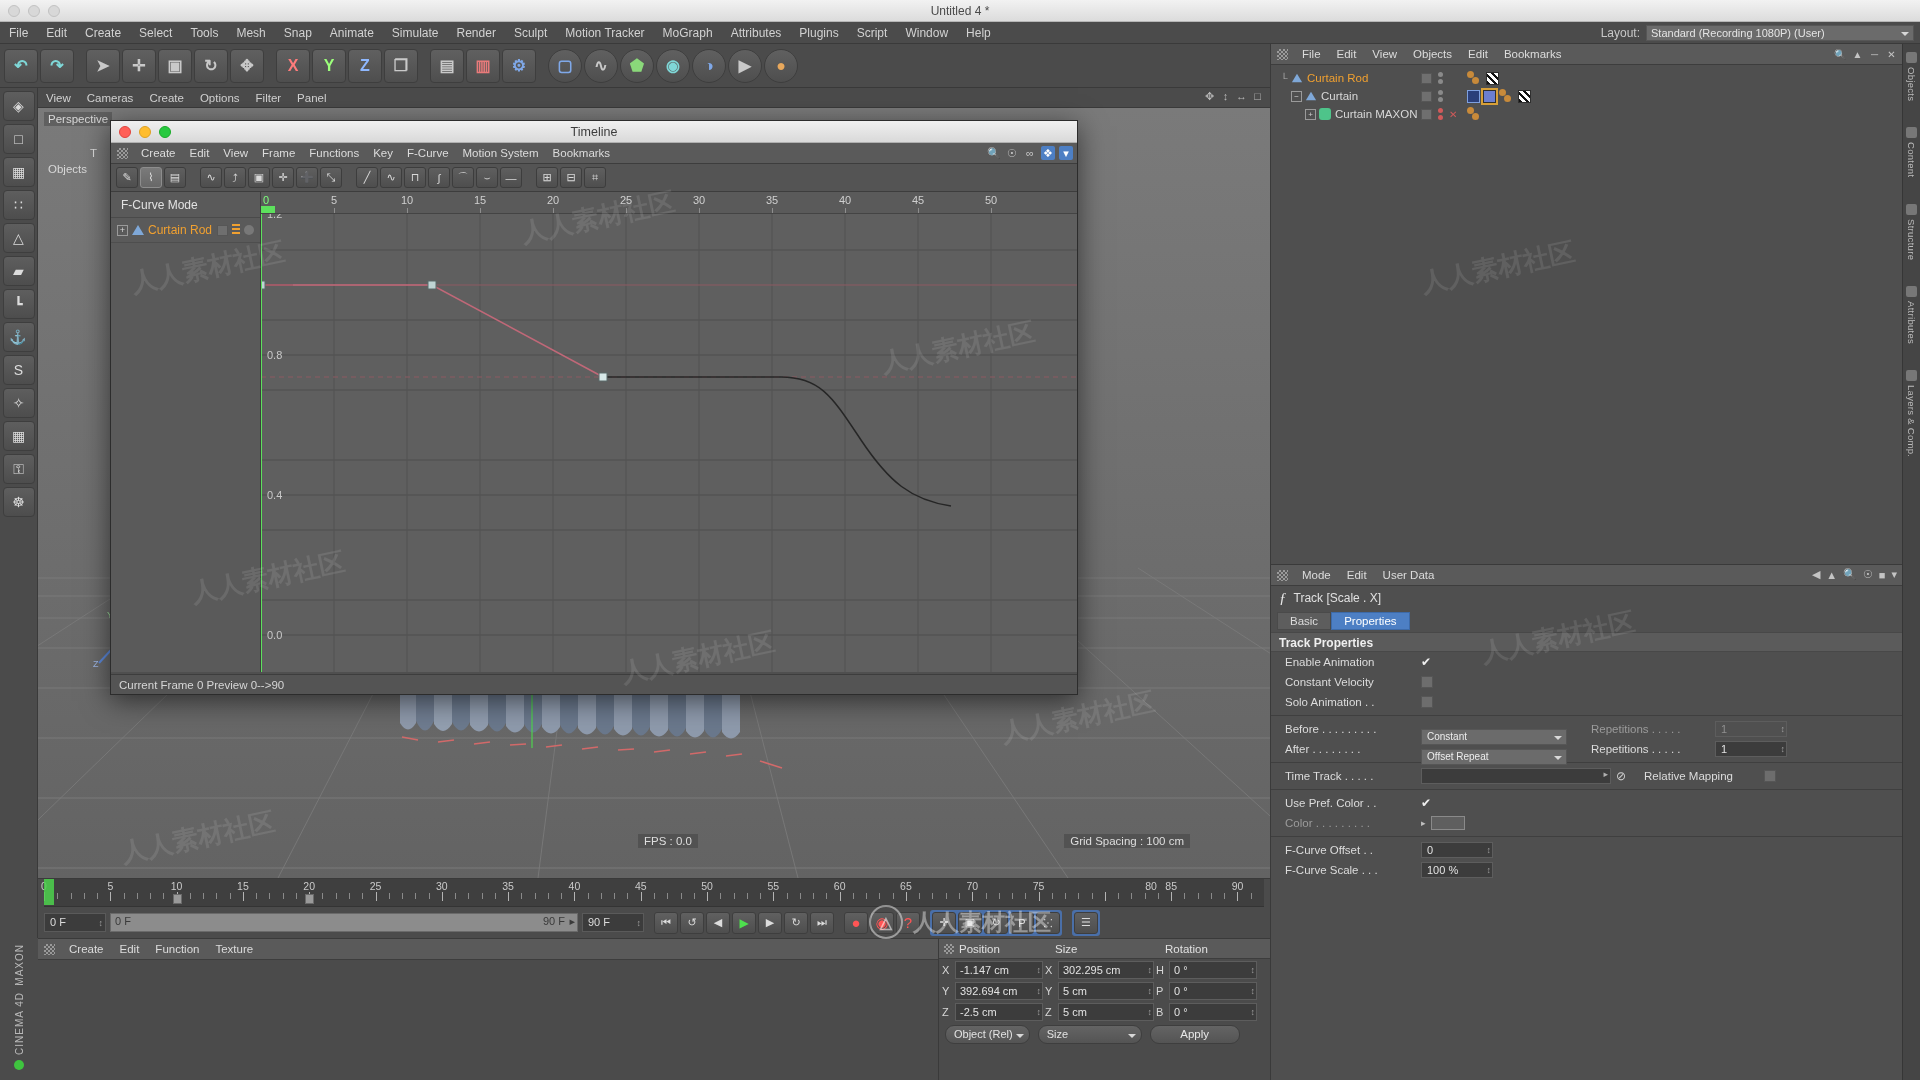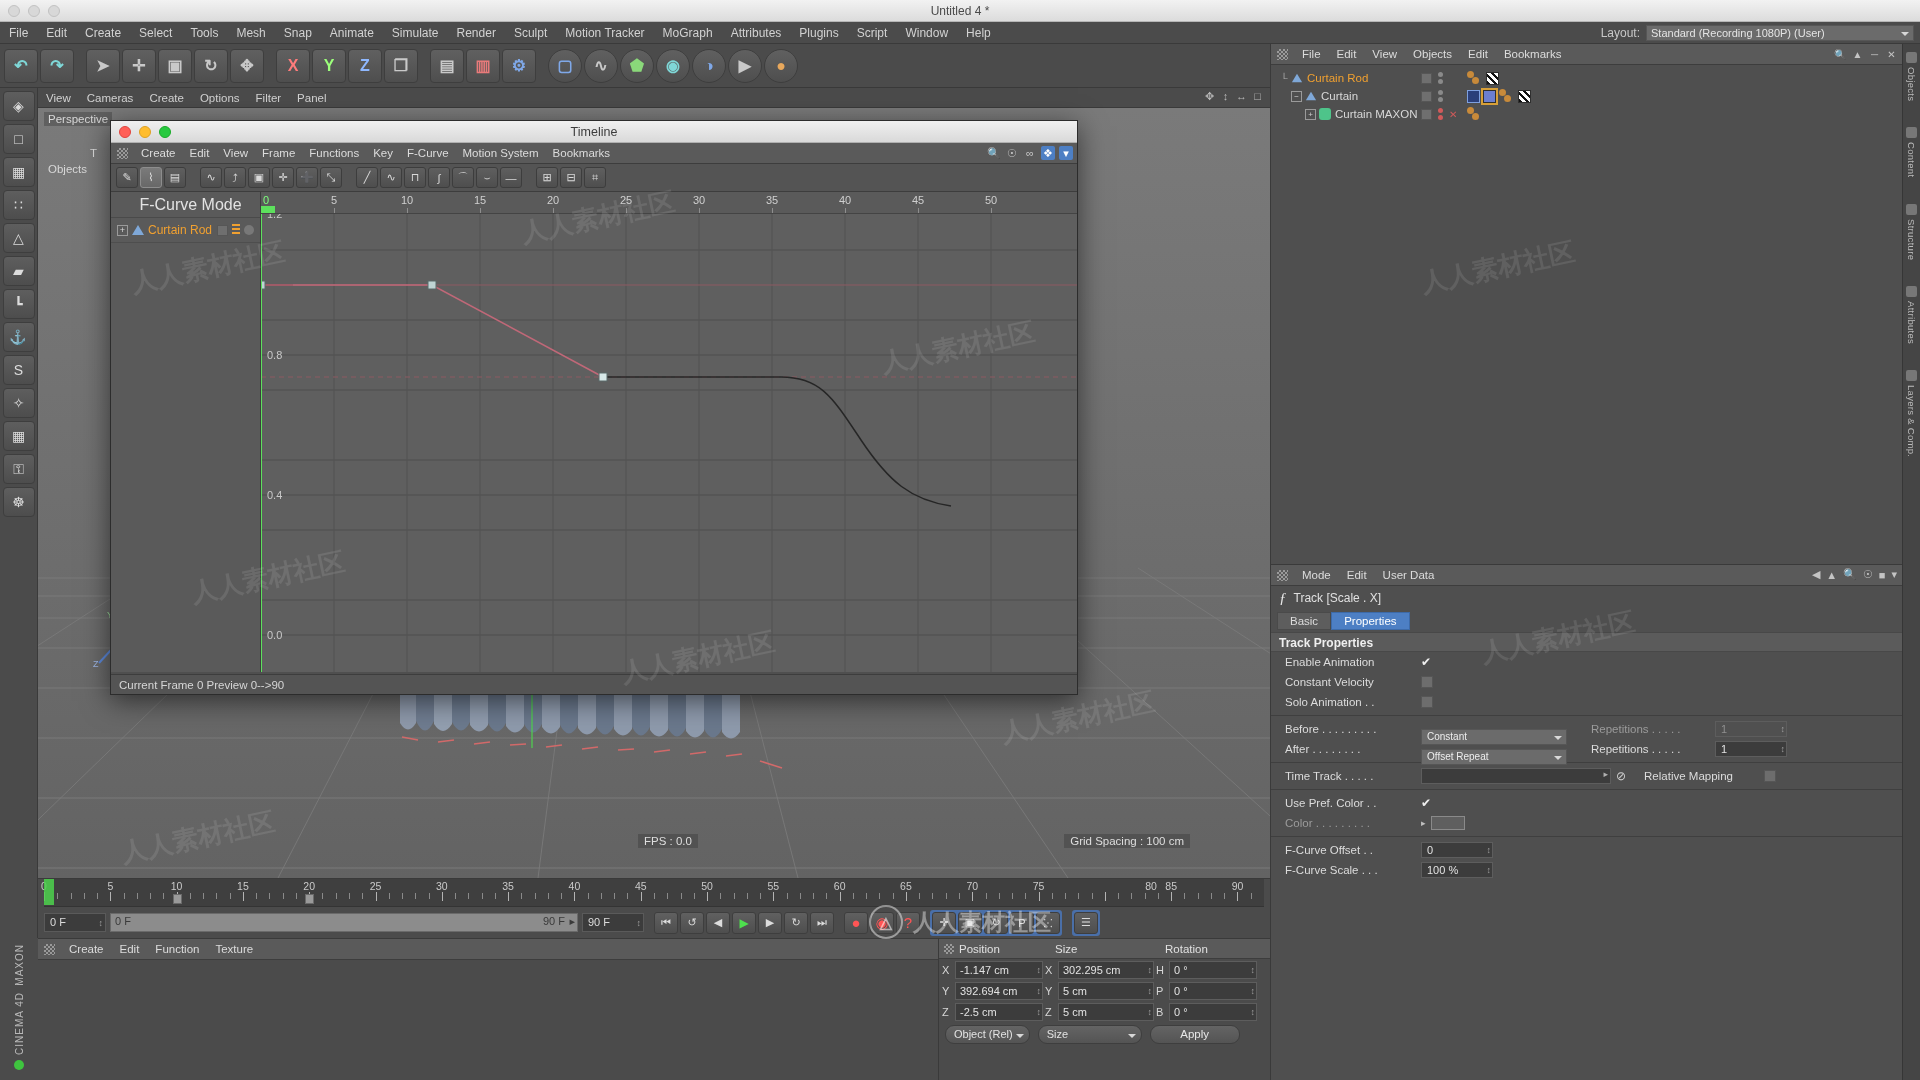--- a/index.html
+++ b/index.html
@@ -169,21 +169,21 @@
   .tlb.on { background: linear-gradient(#7a7a7a,#686868); border-color: #8d8d8d; }
   .tlb.sep { width: 10px; background: none; border: none; }
 
   .tl-body { position: relative; height: 480px; }
   .tl-left {
     position: absolute; left: 0; top: 0; width: 150px; height: 100%;
     background: #5a5a5a; border-right: 1px solid #3d3d3d;
   }
   .tl-mode-row {
     height: 26px; line-height: 26px; padding-left: 10px;
-    color: #e2e2e2; font-size: 16px; border-bottom: 1px solid #4a4a4a; text-align: center;
+    color: #e2e2e2; font-size: 12px; border-bottom: 1px solid #4a4a4a;
   }
   .tl-track-row {
     height: 25px; display: flex; align-items: center; gap: 4px; padding-left: 6px;
     border-bottom: 1px solid #4e4e4e;
   }
   .tl-plus {
     width: 11px; height: 11px; border: 1px solid #9a9a9a; color: #d8d8d8;
     font-size: 9px; line-height: 9px; text-align: center; display: block;
   }
   .tri-icon { width: 0; height: 0; border-left: 6px solid transparent;

